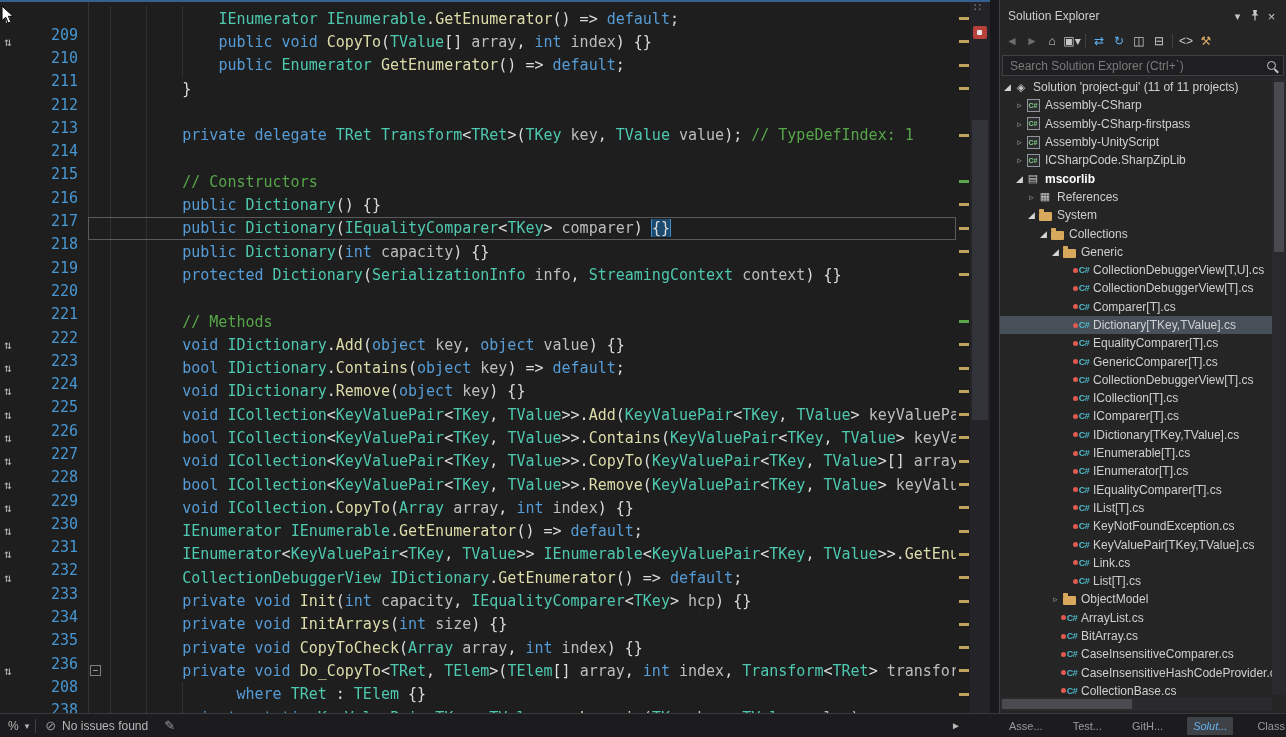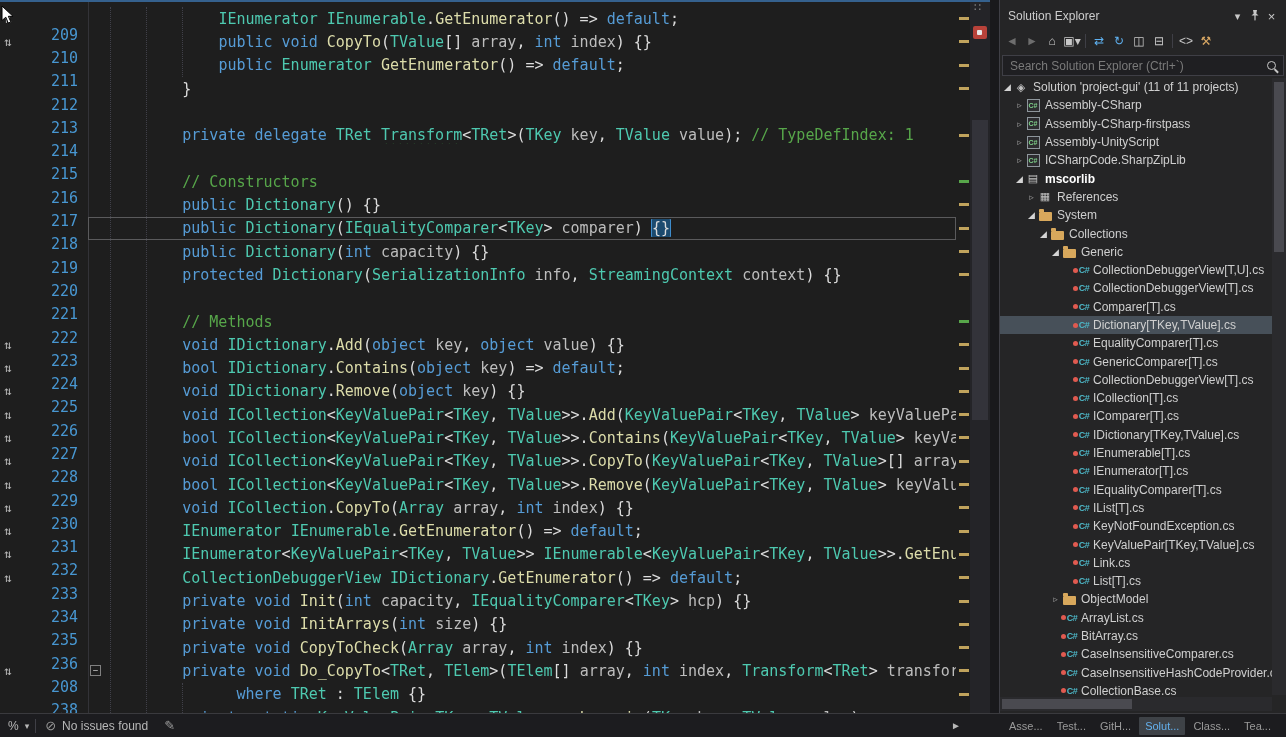--- a/index.html
+++ b/index.html
@@ -67,23 +67,23 @@
   .p-vscroll .thumb{position:absolute;left:2px;top:4px;width:10px;height:170px;background:#4a4a50;}
   .p-hscroll{position:absolute;left:0;bottom:2px;right:14px;height:14px;background:#2a2a2d;}
   .p-hscroll .thumb{position:absolute;left:2px;top:2px;width:130px;height:10px;background:#4a4a50;}
   
   .footer{position:absolute;left:0;top:713px;width:1286px;height:24px;background:#1c1c1f;border-top:1px solid #3a3a3e;box-sizing:border-box;display:flex;}
   .status{flex:1;display:flex;align-items:center;padding:0 8px;color:#b8b8b8;font-size:12px;}
   .status .gap6{margin-left:6px;} .status .gap16{margin-left:16px;}
   .status .sicon{color:#9a9a9a;font-size:13px;}
   .status .spacer{flex:1;}
   .sr-item{margin-left:22px;}
-  .tabs{width:287px;display:flex;align-items:center;padding:0 4px;gap:2px;box-sizing:border-box;}
+  .tabs{width:287px;display:flex;align-items:center;padding:0 4px;gap:18px;box-sizing:border-box;}
   .tab{font-size:11px;color:#9a9a9a;padding:3px 6px;border-radius:1px;}
-  .tab.active{background:#3e4247;color:#64b1ee;}
+  .tab.active{background:#3e4247;color:#64b1ee;font-style:italic;}
 </style>
 </head>
 <body>
 
 <div>
 
   <div class="editor">
     <div class="guide" style="left:110px;top:7px;bottom:0;"></div>
     <div class="guide" style="left:146px;top:7px;bottom:0;"></div>
     <div class="guide" style="left:182px;top:7px;height:70px;"></div>

